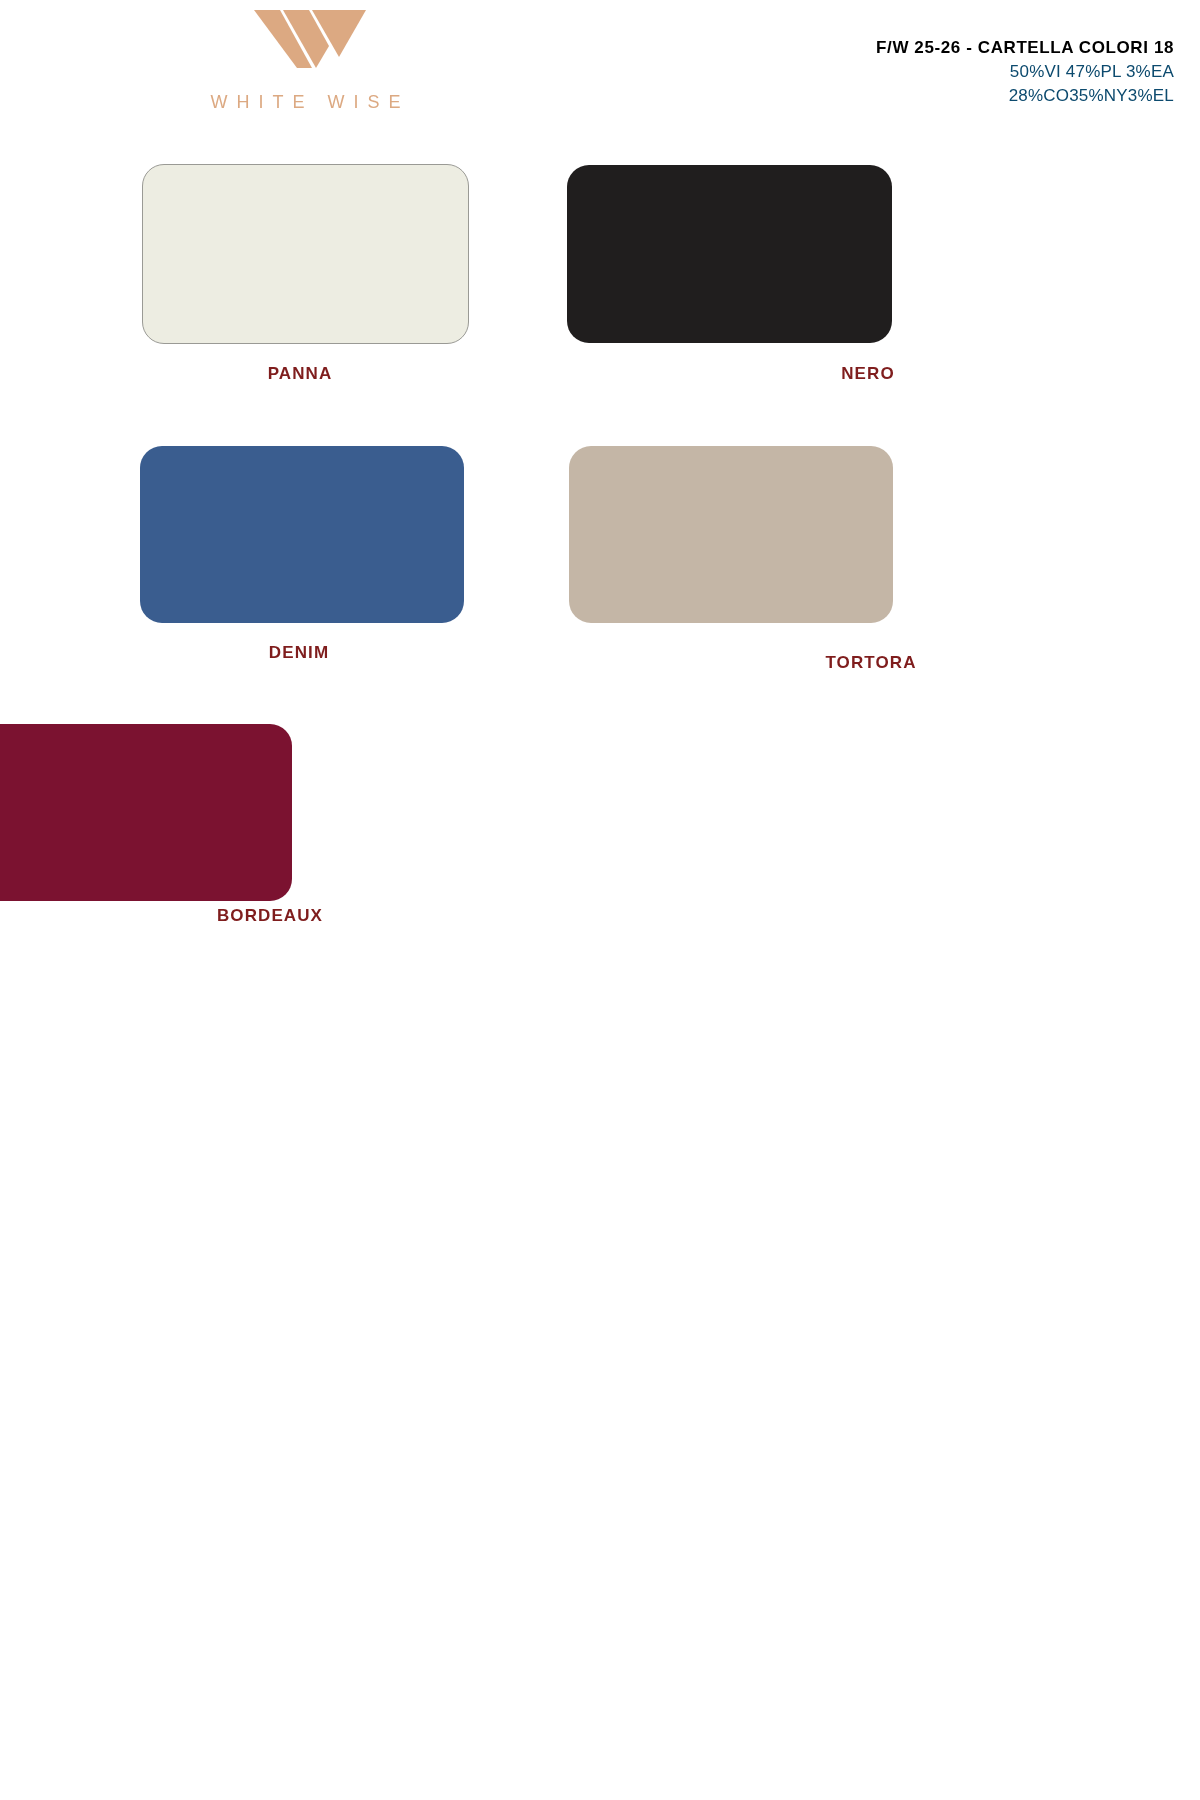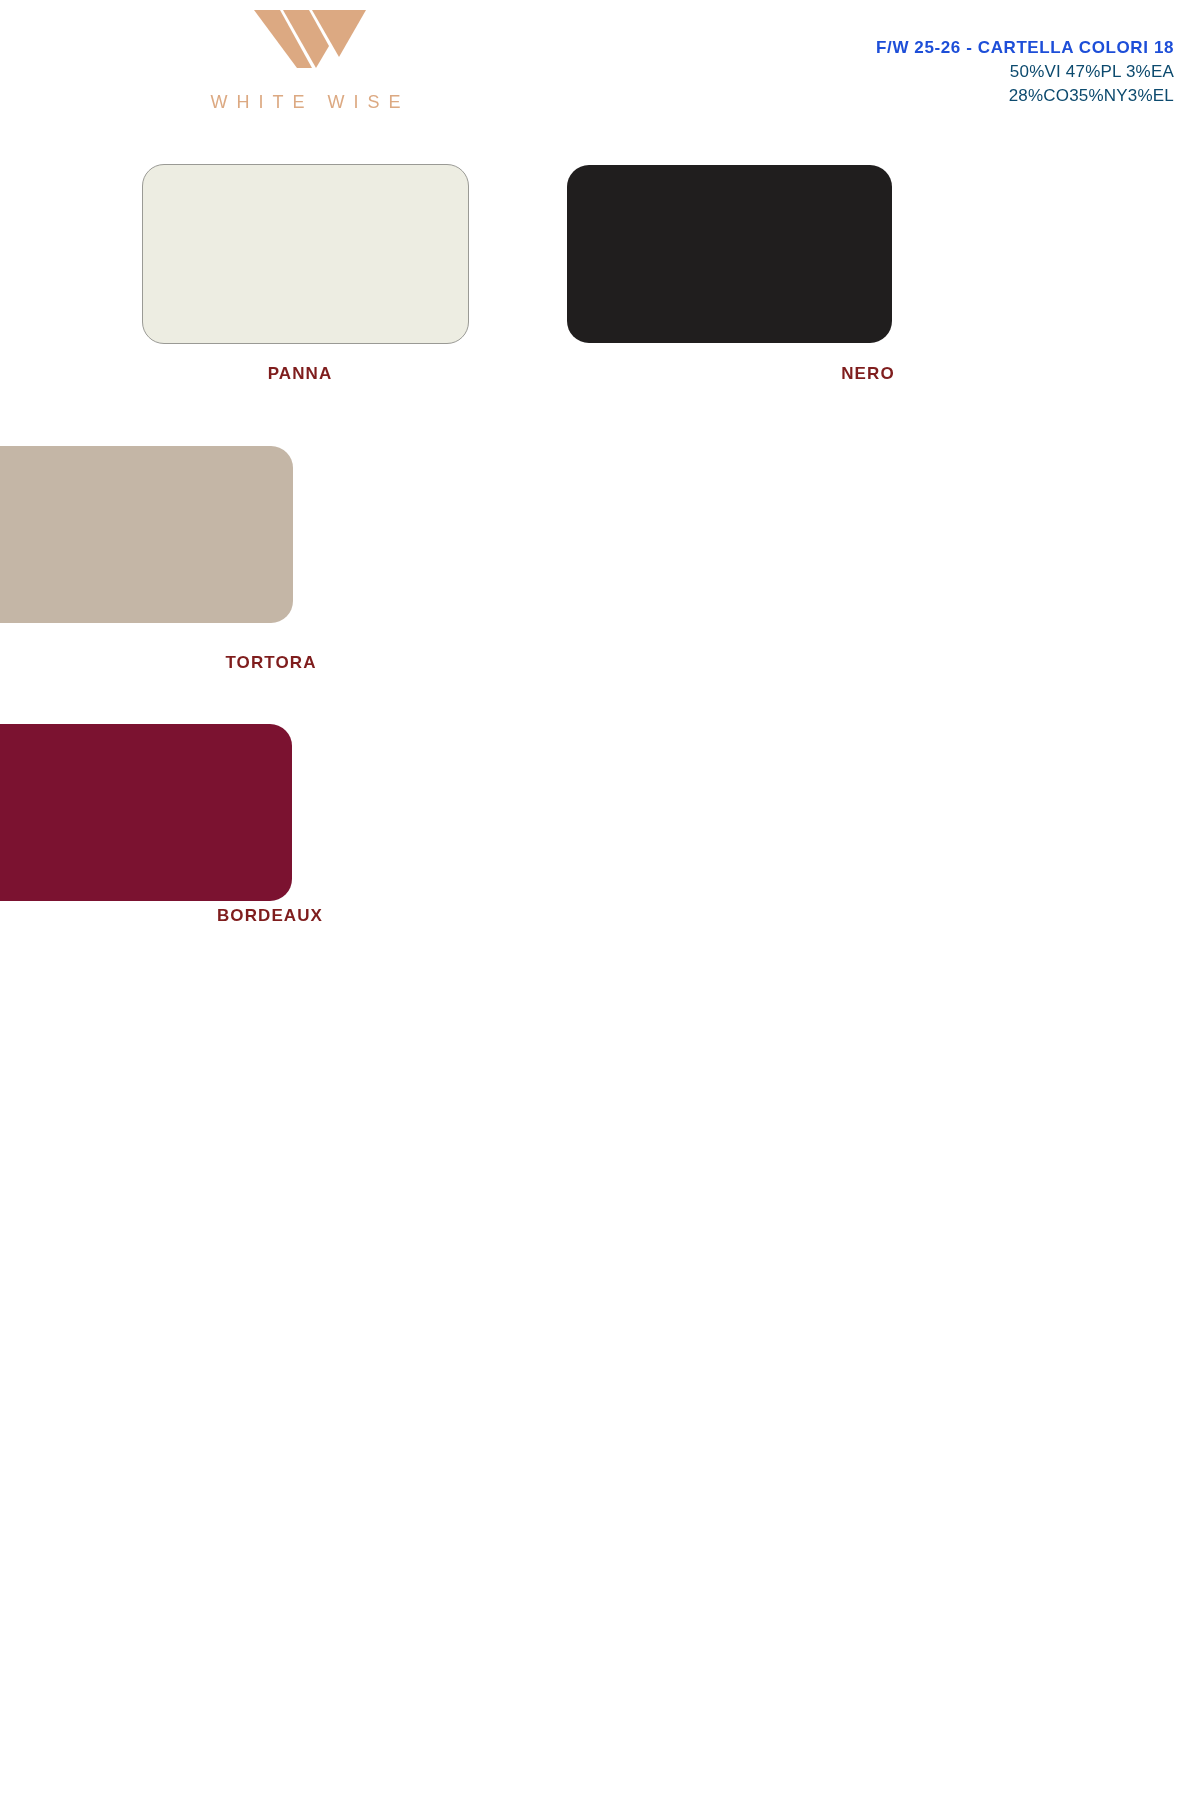--- a/index.html
+++ b/index.html
@@ -59,21 +59,21 @@
     right: 26px;
     top: 36px;
     text-align: right;
   }
 
   .doc-title {
     font-family: "Liberation Sans", sans-serif;
     font-size: 17px;
     font-weight: bold;
     letter-spacing: 0.6px;
-    color: #1d4ed8;
+    color: #000000;
     line-height: 24px;
     white-space: nowrap;
     text-align: center;
   }
 
   .doc-comp {
     font-family: "Liberation Sans", sans-serif;
     font-size: 17px;
     font-weight: 400;
     letter-spacing: 0.2px;
@@ -183,20 +183,24 @@
         <div class="swatch" style="background-color: rgb(237, 237, 226);"></div>
         <div class="swatch-label">PANNA</div>
       </div>
       <div class="cell cell-nero">
         <div class="swatch" style="background-color: rgb(32, 30, 30);"></div>
         <div class="swatch-label">NERO</div>
       </div>
     </div>
 
     <div class="row">
+      <div class="cell cell-denim">
+        <div class="swatch" style="background-color: rgb(58, 93, 143);"></div>
+        <div class="swatch-label">DENIM</div>
+      </div>
       <div class="cell cell-tortora">
         <div class="swatch" style="background-color: rgb(196, 182, 166);"></div>
         <div class="swatch-label">TORTORA</div>
       </div>
     </div>
 
     <div class="row">
       <div class="cell cell-bordeaux">
         <div class="swatch" style="background-color: rgb(123, 18, 48);"></div>
         <div class="swatch-label">BORDEAUX</div>

